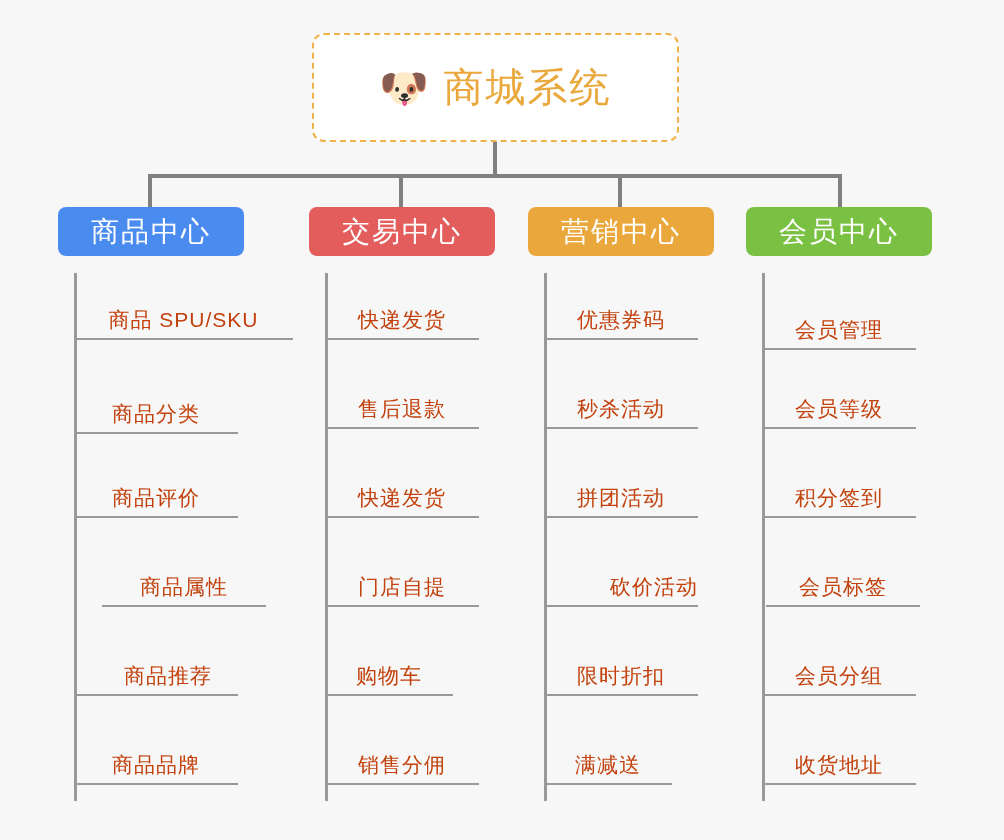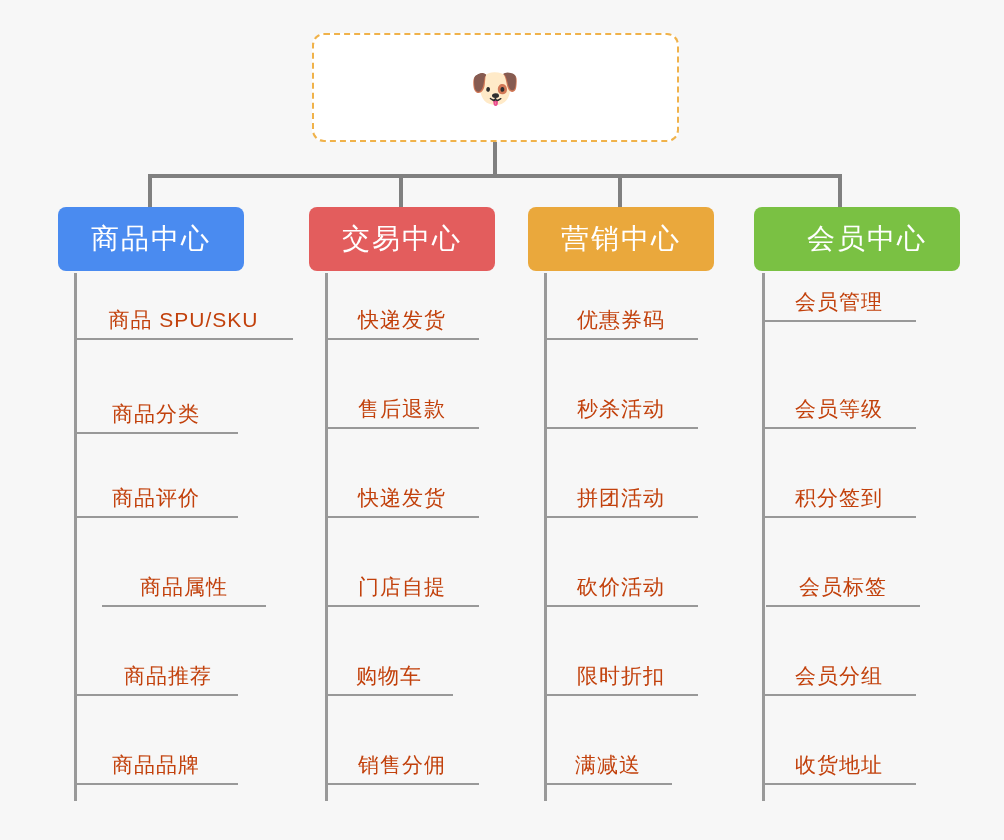--- a/index.html
+++ b/index.html
@@ -56,21 +56,21 @@
   .conn-h { height: 4px; }
 
   
   .column {
     position: absolute;
     top: 207px;
   }
   .cat-box {
     position: absolute;
     top: 0;
-    height: 64px;
+    height: 49px;
     border-radius: 8px;
     display: flex;
     align-items: center;
     justify-content: center;
     color: #ffffff;
     font-size: 28px;
     letter-spacing: 2px;
     white-space: nowrap;
   }
   .trunk {
@@ -94,20 +94,21 @@
     letter-spacing: 1px;
   }
 </style>
 </head>
 <body>
 
 <div id="canvas">
 
   <div class="root-node">
     <span class="root-emoji">🐶</span>
+    <span class="root-title">商城系统</span>
   </div>
 
   <div class="conn conn-v" style="left:493px; top:142px; height:34px;"></div>
   <div class="conn conn-h" style="left:148px; top:174px; width:694px;"></div>
   <div class="conn conn-v" style="left:148px; top:174px; height:35px;"></div>
   <div class="conn conn-v" style="left:399px; top:174px; height:35px;"></div>
   <div class="conn conn-v" style="left:618px; top:174px; height:35px;"></div>
   <div class="conn conn-v" style="left:838px; top:174px; height:35px;"></div>
 
   <div class="column" style="left:58px;">
@@ -167,37 +168,37 @@
     <div class="trunk" style="left:16px; top:66px; height:528px;"></div>
     <div class="leaf" style="left:16px; top:74px; width:154px; height:59px;">
       <span class="leaf-label">优惠券码</span>
     </div>
     <div class="leaf" style="left:16px; top:133px; width:154px; height:89px;">
       <span class="leaf-label">秒杀活动</span>
     </div>
     <div class="leaf" style="left:16px; top:222px; width:154px; height:89px;font-family:Liberation Mono, monospace;">
       <span class="leaf-label">拼团活动</span>
     </div>
-    <div class="leaf" style="left:16px; top:311px; width:154px; height:89px;">
+    <div class="leaf" style="left:16px; top:311px; width:154px; height:89px;justify-content:flex-end;">
       <span class="leaf-label">砍价活动</span>
     </div>
     <div class="leaf" style="left:16px; top:400px; width:154px; height:89px;">
       <span class="leaf-label">限时折扣</span>
     </div>
     <div class="leaf" style="left:16px; top:489px; width:128px; height:89px;">
       <span class="leaf-label">满减送</span>
     </div>
   </div>
 
   <div class="column" style="left:746px;">
-    <div class="cat-box" style="left:8px; width:186px; background:#7ac143;padding-left:20px;">
+    <div class="cat-box" style="left:0; width:186px; background:#7ac143;">
       <span>会员中心</span>
     </div>
     <div class="trunk" style="left:16px; top:66px; height:528px;"></div>
-    <div class="leaf" style="left:16px; top:56px; width:154px; height:59px;">
+    <div class="leaf" style="left:16px; top:84px; width:154px; height:59px;">
       <span class="leaf-label">会员管理</span>
     </div>
     <div class="leaf" style="left:16px; top:133px; width:154px; height:89px;">
       <span class="leaf-label">会员等级</span>
     </div>
     <div class="leaf" style="left:16px; top:222px; width:154px; height:89px;">
       <span class="leaf-label">积分签到</span>
     </div>
     <div class="leaf" style="left:20px; top:311px; width:154px; height:89px;">
       <span class="leaf-label">会员标签</span>

